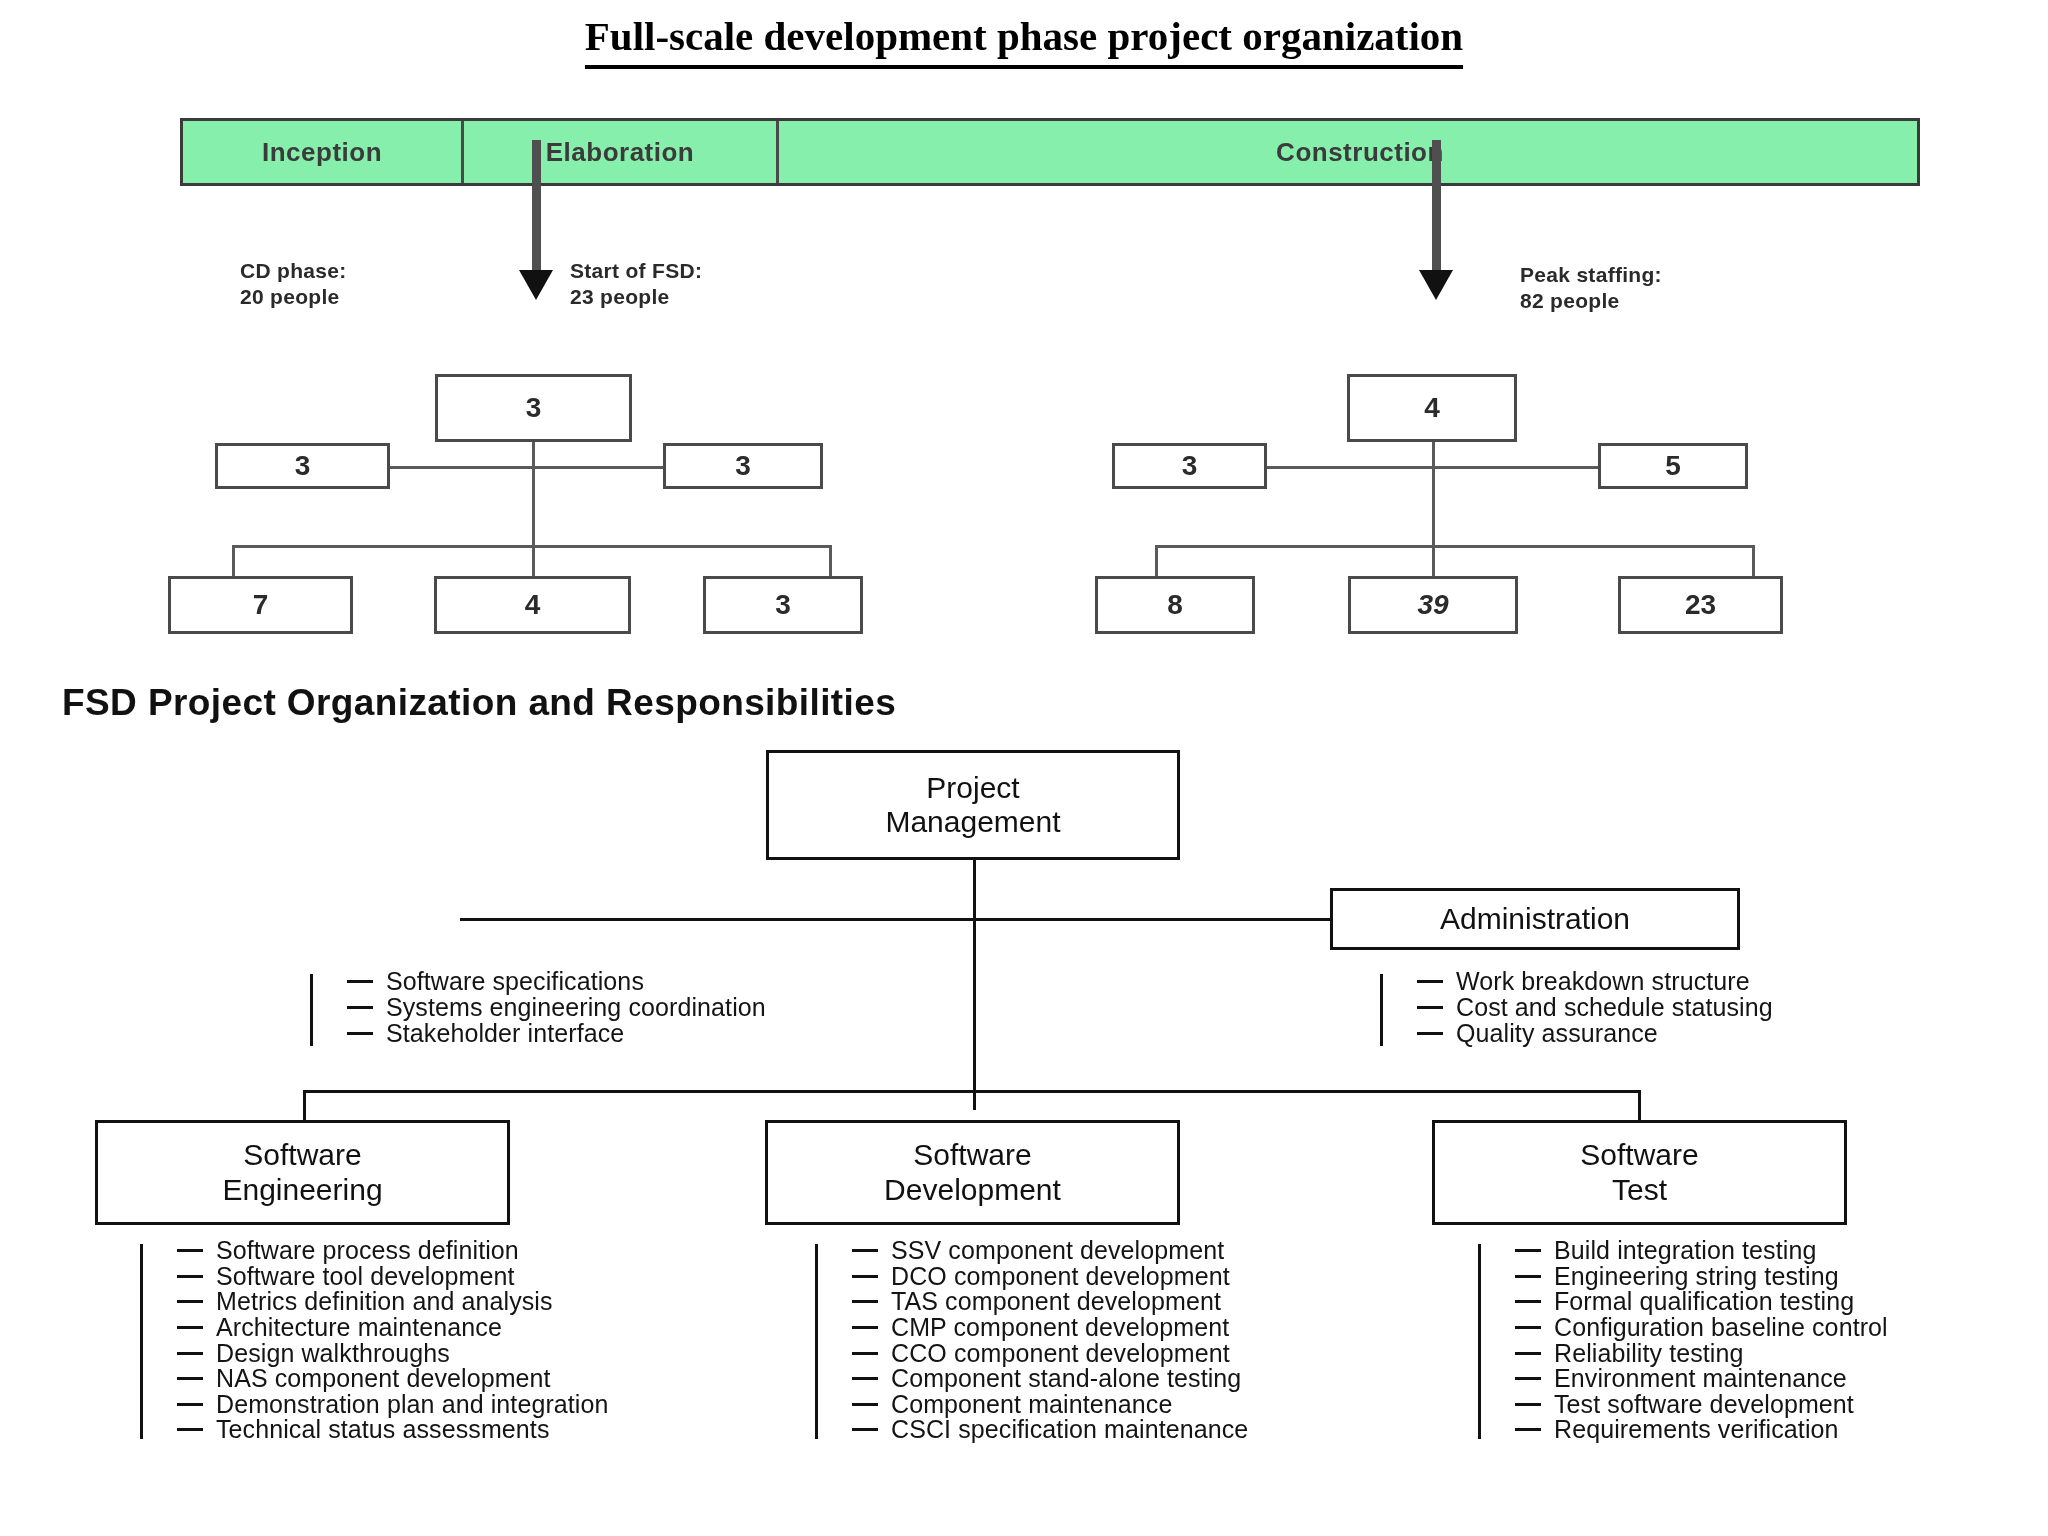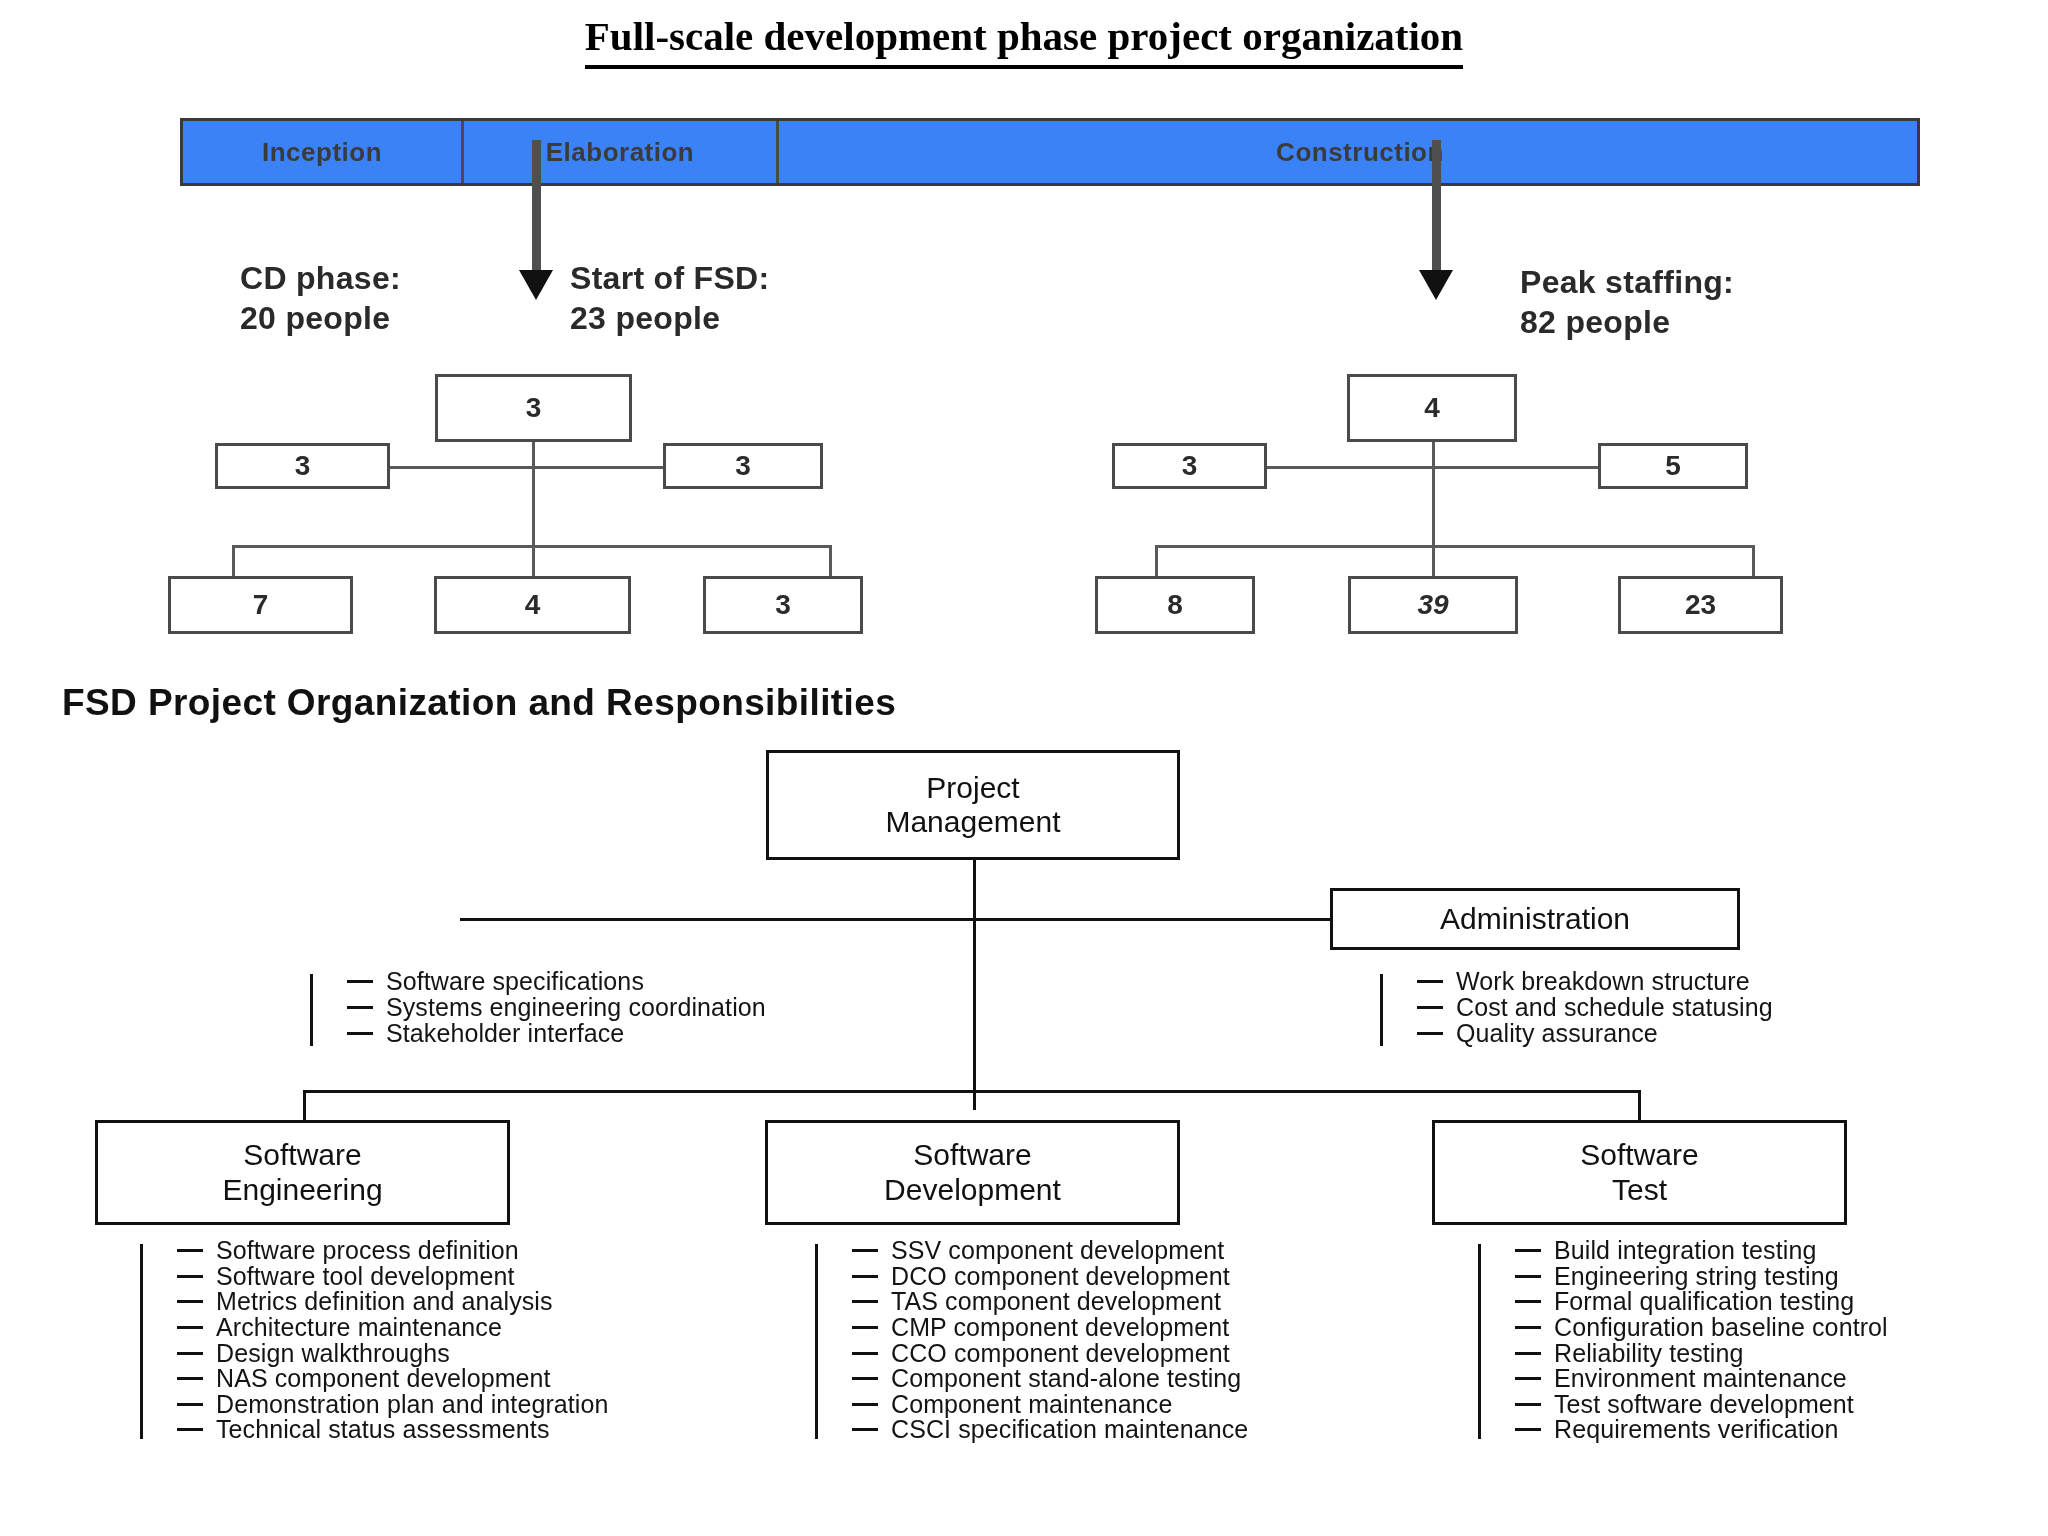--- a/index.html
+++ b/index.html
@@ -26,35 +26,35 @@
   .title span{
     border-bottom:4px solid #000;
     padding-bottom:6px;
   }
 
   
   .phasebar{
     position:absolute;left:180px;top:118px;width:1740px;height:68px;
     border:3px solid #3a3a3a;
     box-sizing:border-box;
-    background:#3b82f6;
+    background:#86efac;
   }
   .phasecell{
     position:absolute;top:0;height:100%;
     display:flex;align-items:center;justify-content:center;
     font-size:26px;color:#3b3b3b;font-weight:600;
     letter-spacing:0.5px;
     filter:blur(0.55px);
   }
   .pc-sep{position:absolute;top:0;height:100%;width:3px;background:#4a4a4a;}
 
   
   .note{
     position:absolute;
-    font-size:32px;font-weight:bold;color:#2a2a2a;
+    font-size:21px;font-weight:bold;color:#2a2a2a;
     line-height:1.25;
     letter-spacing:0.3px;
     filter:blur(0.45px);
   }
 
   
   .arrow{position:absolute;width:0;height:0;}
   .arrow .shaft{position:absolute;left:0;top:0;width:9px;background:#4f4f4f;}
   .arrow .head{
     position:absolute;left:-13px;

